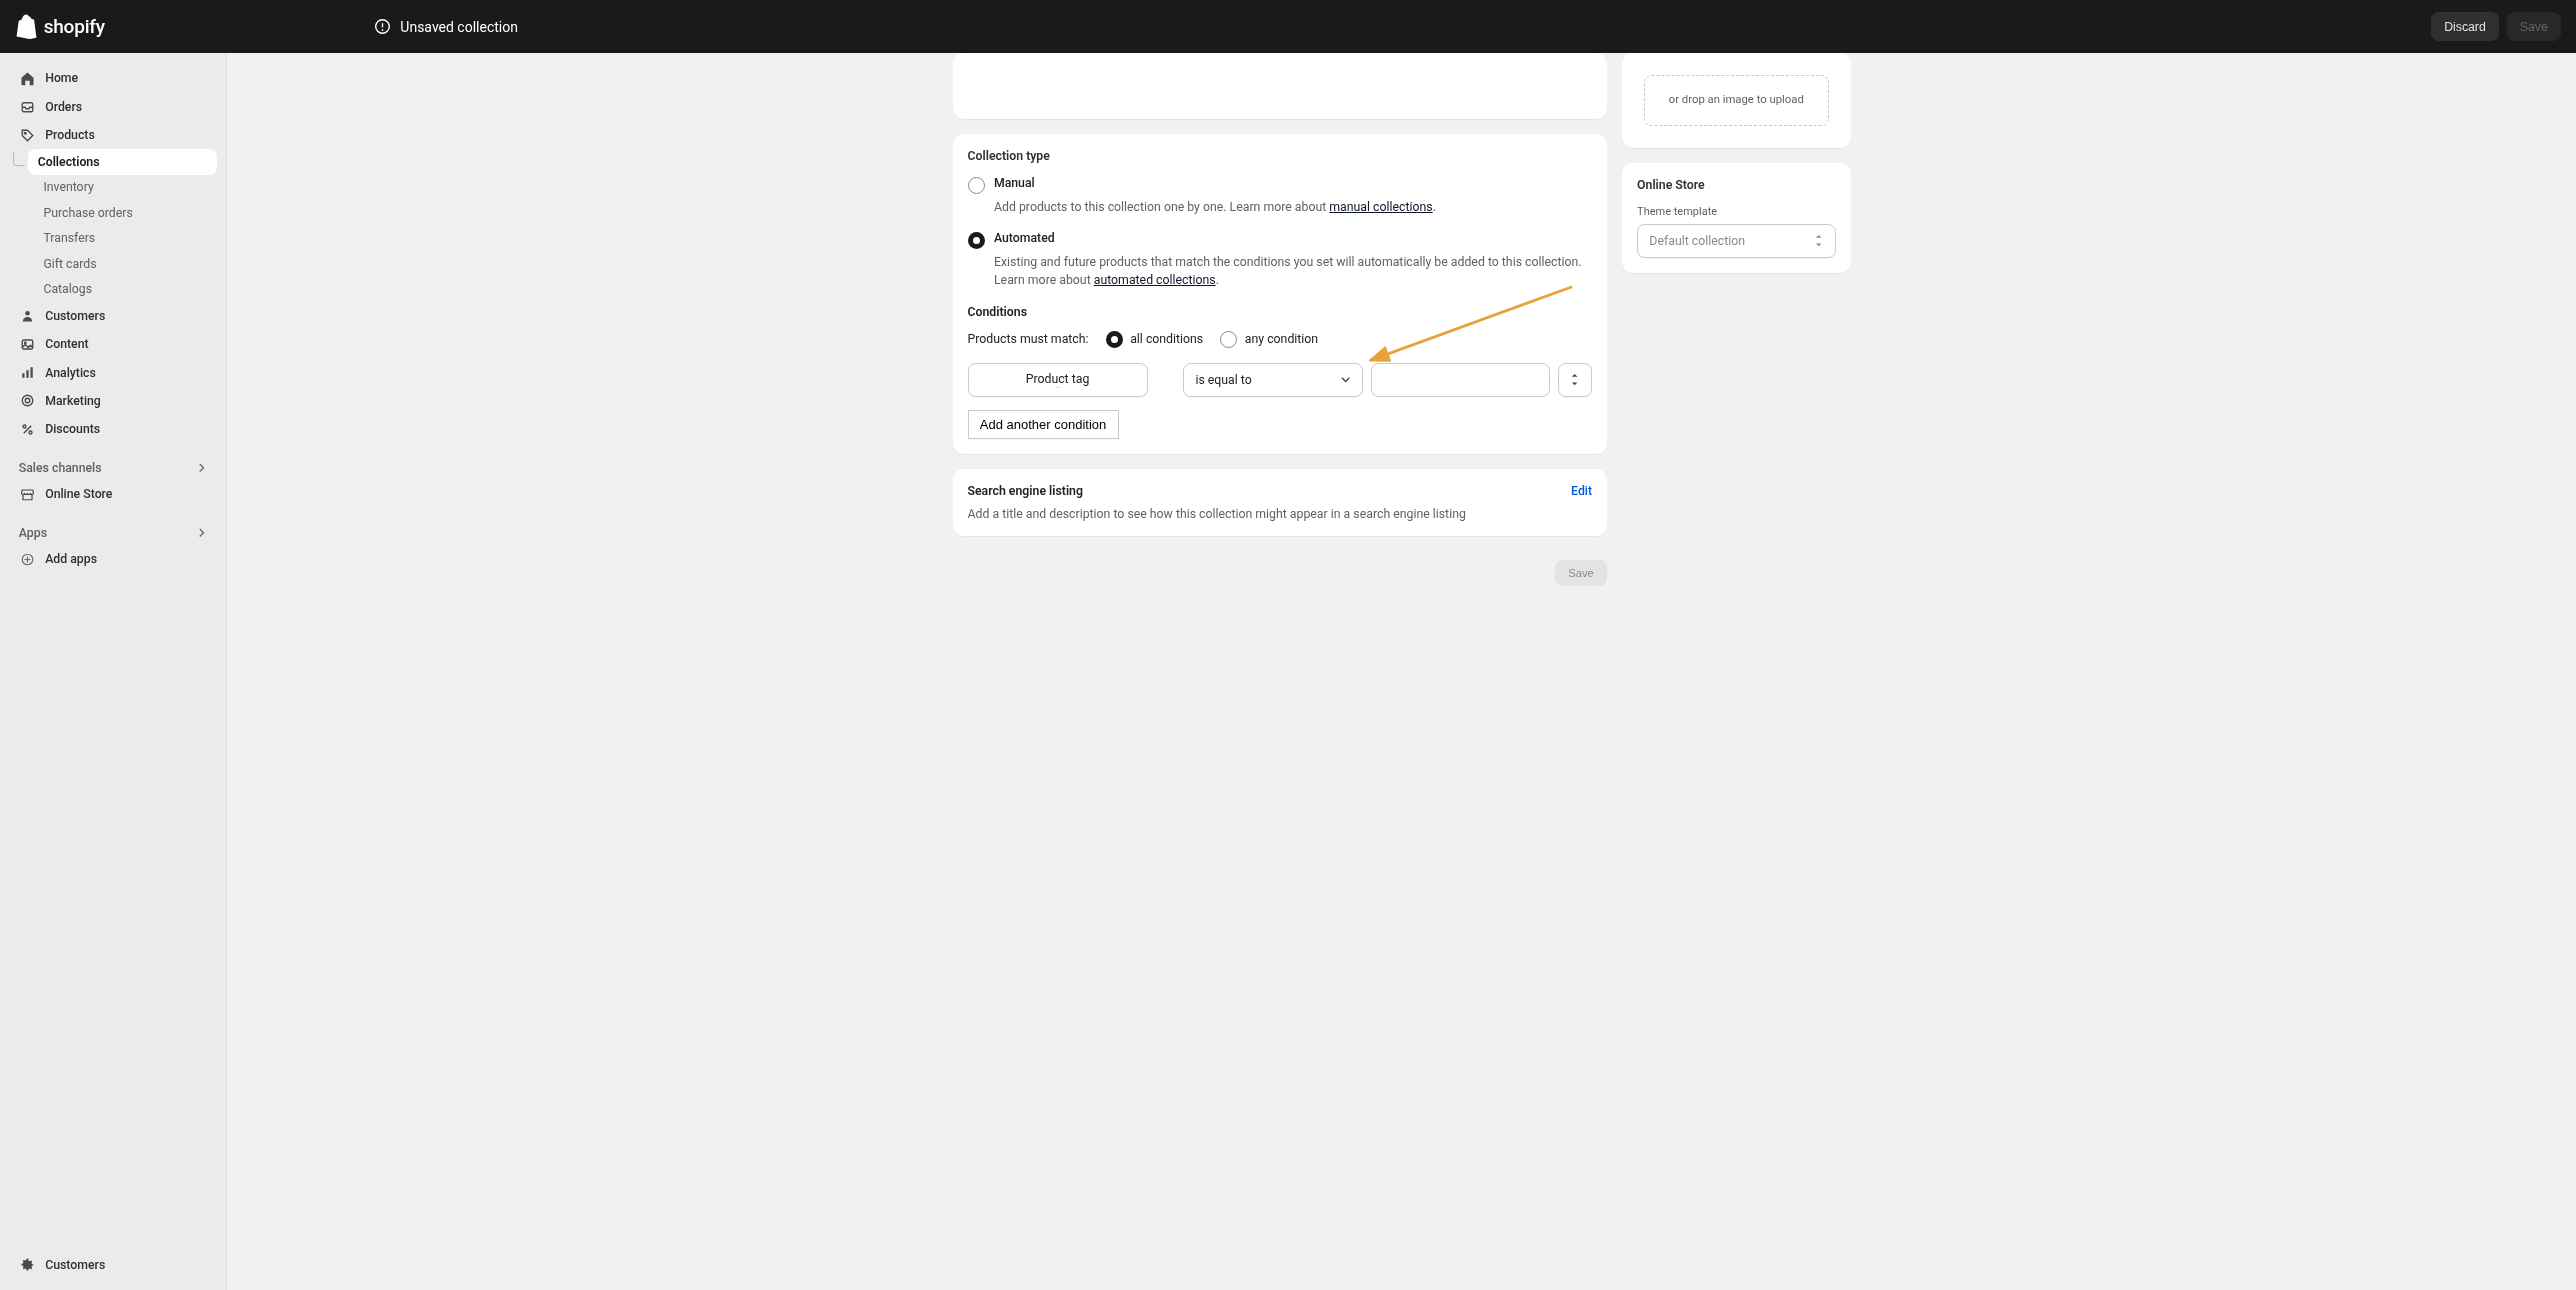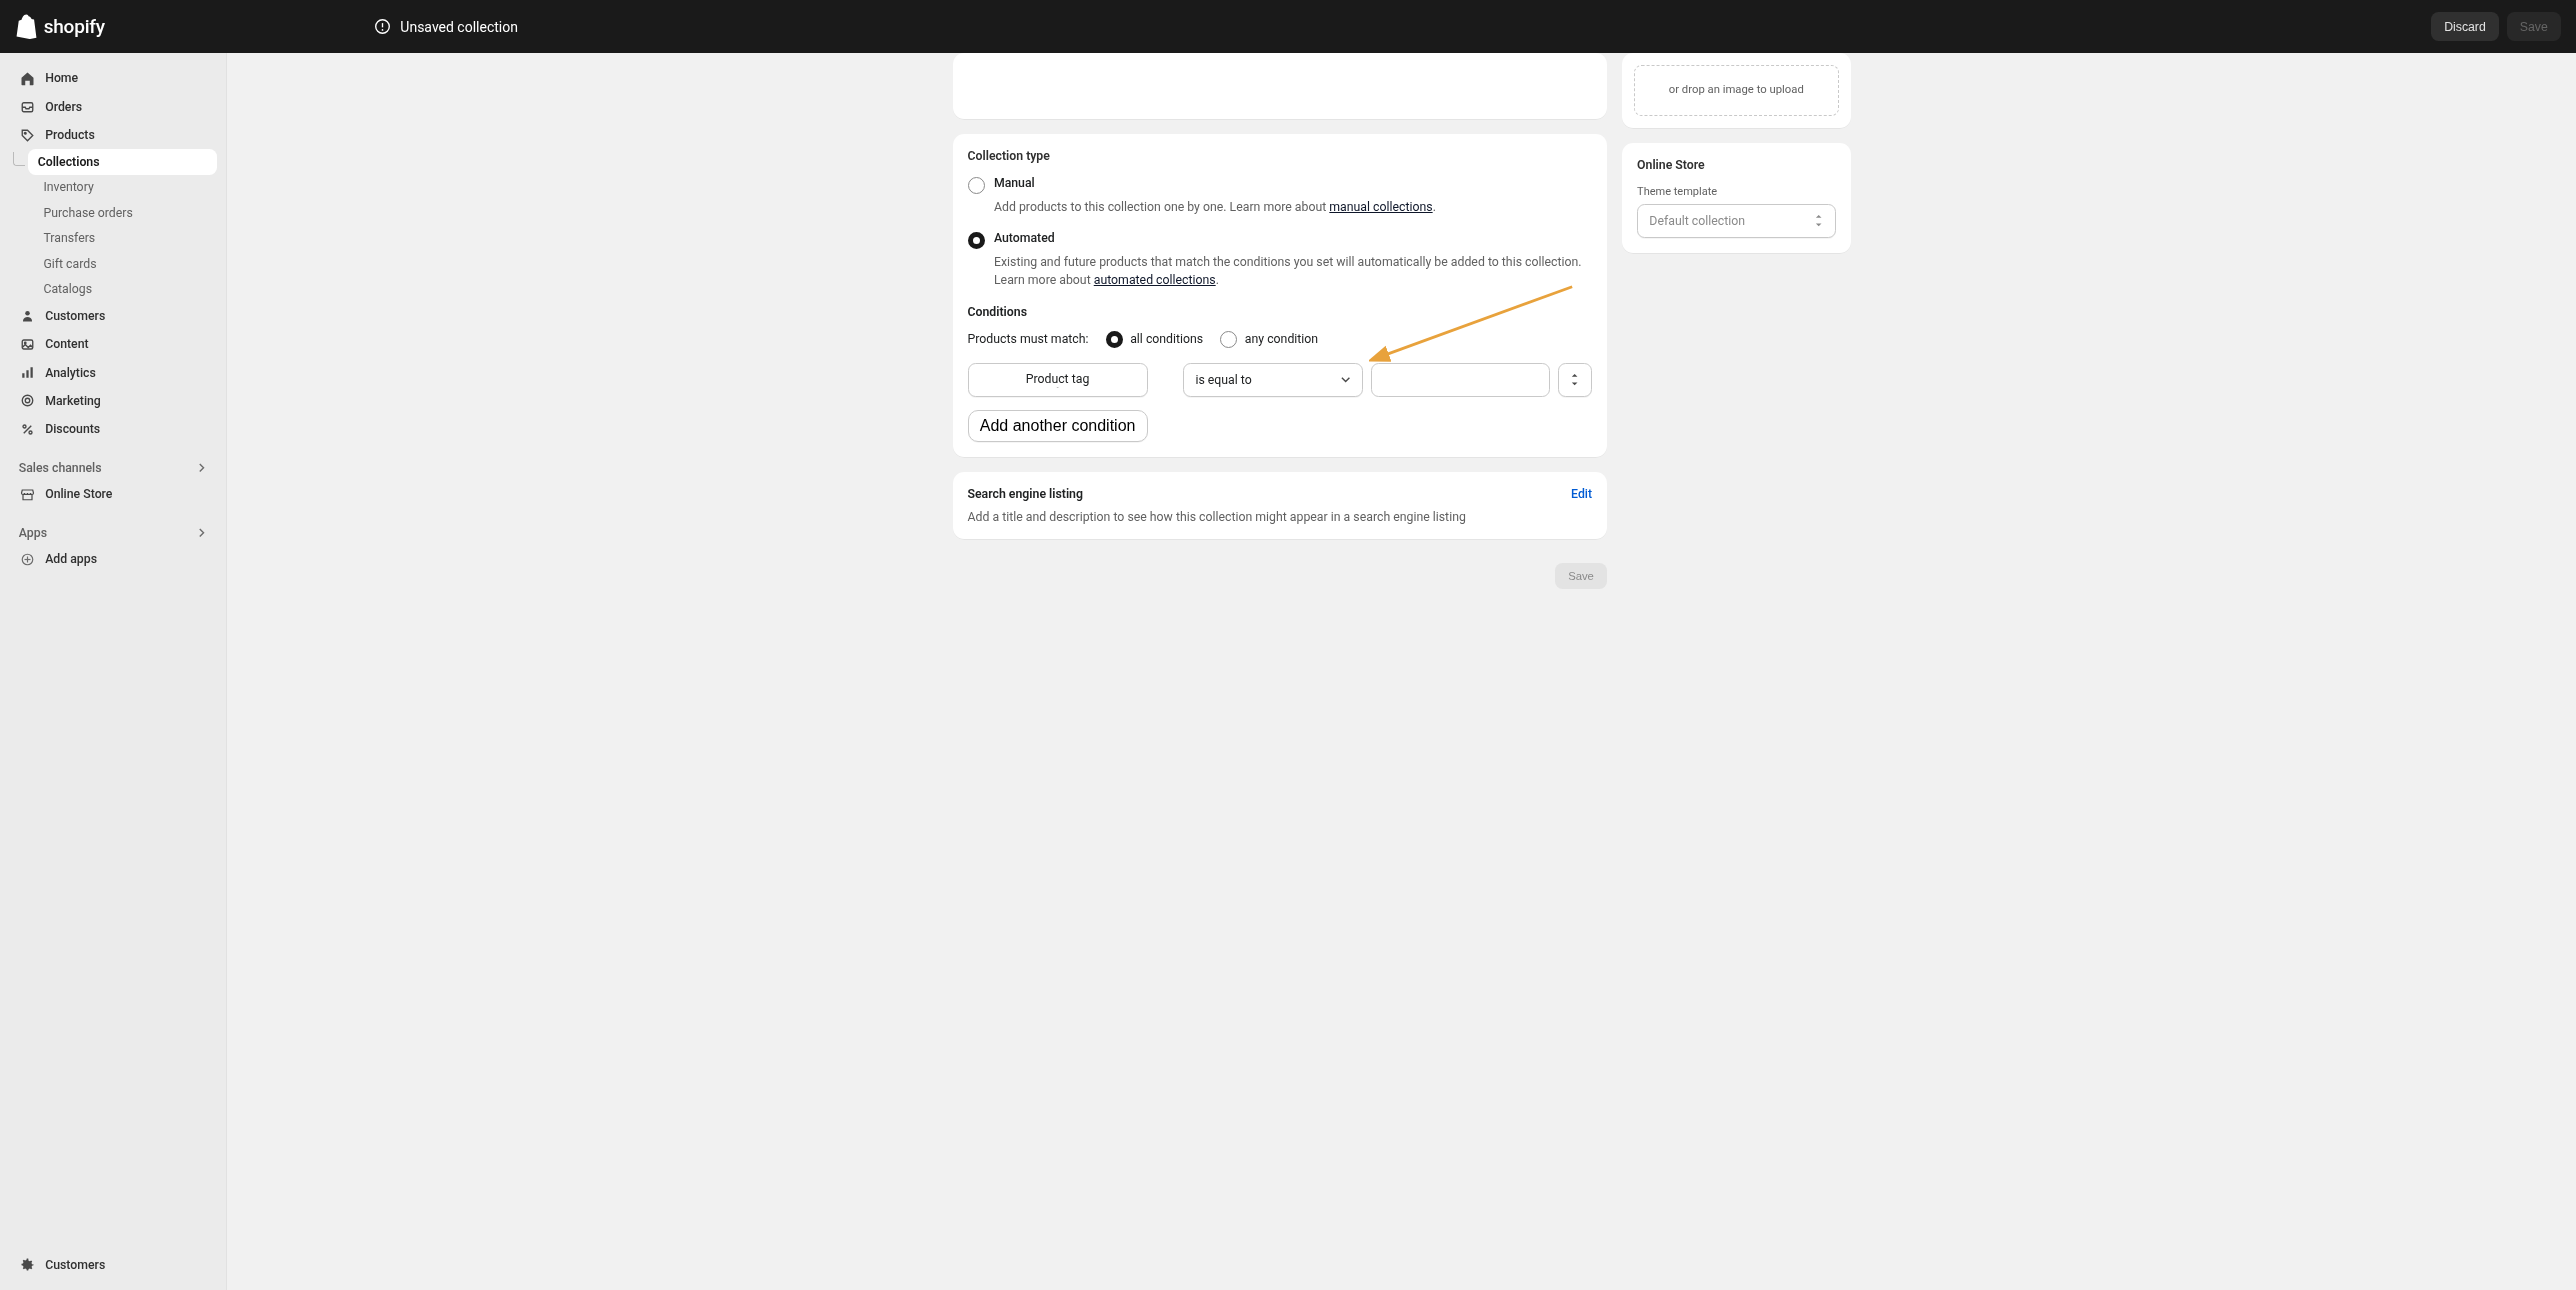--- a/index.html
+++ b/index.html
@@ -43,21 +43,21 @@
     
     .conditions-header { font-size: 12.3px; font-weight: 600; margin: 9.4px 0 11.3px; }
     .match-row { display: flex; align-items: center; gap: 17px; margin-bottom: 15px; font-size: 12.3px; }
     .inline-radio { display: flex; align-items: center; gap: 7.6px; }
     .cond-row { display: flex; gap: 7.6px; margin-bottom: 13.2px; }
     .select-btn { border: 0.9px solid #c9c9c9; background: #fff; border-radius: 7.6px; padding: 7.6px 11.3px; font-size: 12.3px; display: flex; align-items: center; justify-content: space-between; cursor: pointer; height: 34px; box-shadow: 0 0.9px 0 rgba(0,0,0,0.04); }
     .cond-field { width: 180px; flex-direction: column; }
     .cond-op { width: 180px; margin-left: 28px; }
     .cond-val { flex: 1; border: 0.9px solid #c9c9c9; border-radius: 7.6px; padding: 7.6px 9.4px; height: 34px; font-size: 12.3px; }
     .sort-btn { width: 34px; height: 34px; border: 0.9px solid #c9c9c9; background: #fff; border-radius: 7.6px; display: flex; align-items: center; justify-content: center; cursor: pointer; box-shadow: 0 0.9px 0 rgba(0,0,0,0.04);}
-    .btn-outline { background: #fff; border: 0.9px solid #c9c9c9; border-radius: 10px; padding: 5.7px 11.3px; font-size: 16px; font-weight: 500; cursor: pointer; box-shadow: 0 0.9px 0 rgba(0,0,0,0.04);}
+    .btn-outline { background: #fff; border: 0.9px solid #c9c9c9; border-radius: 0; padding: 5.7px 11.3px; font-size: 13px; font-weight: 500; cursor: pointer; box-shadow: 0 0.9px 0 rgba(0,0,0,0.04);}
     
     .seo-header { display: flex; justify-content: space-between; align-items: center; margin-bottom: 9.4px; }
     .seo-title { font-size: 12.3px; font-weight: 600; }
     .seo-edit { color: #005bd3; font-size: 12.3px; cursor: pointer; font-weight: 500; }
     .seo-desc { font-size: 12.3px; color: #616161; }
     
     .dropzone { border: 0.9px dashed #c9c9c9; border-radius: 7.6px; padding: 17px 11.3px 19px; text-align: center; color: #616161; font-size: 11.3px; }
     .label-text { font-size: 11px; color: #616161; margin-bottom: 5.7px; }
     .select-full { width: 100%; color: #8a8a8a; }
     
@@ -305,21 +305,21 @@
           </div>
           <div class="seo-desc">Add a title and description to see how this collection might appear in a search engine listing</div>
         </div>
 
         <div class="bottom-save-bar">
           <button class="btn-save-disabled">Save</button>
         </div>
       </div>
 
       <div class="col-side">
-        <div class="card" style="padding:12px;">
+        <div class="card" style="padding:22px;">
           <div class="dropzone">
             <span>or drop an image to upload</span>
           </div>
         </div>
 
         <div class="card">
           <div class="card-title">Online Store</div>
           <div class="label-text">Theme template</div>
           <div class="select-btn select-full">
             <span>Default collection</span>

